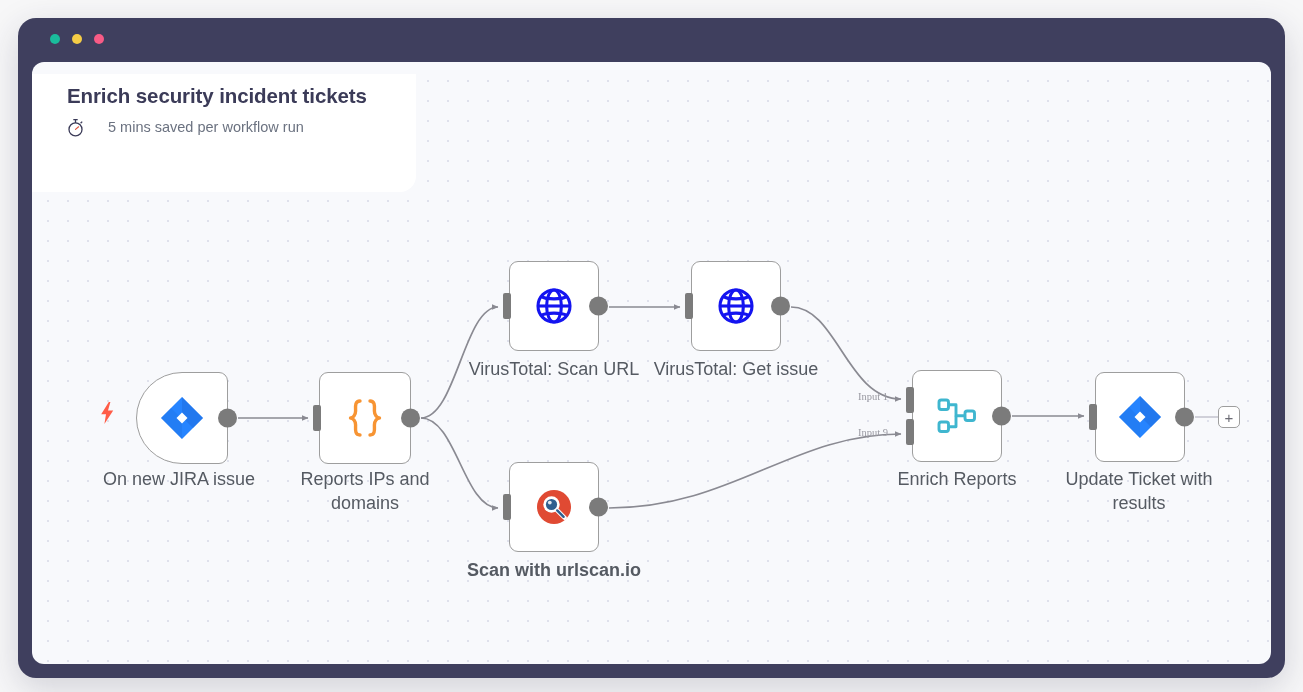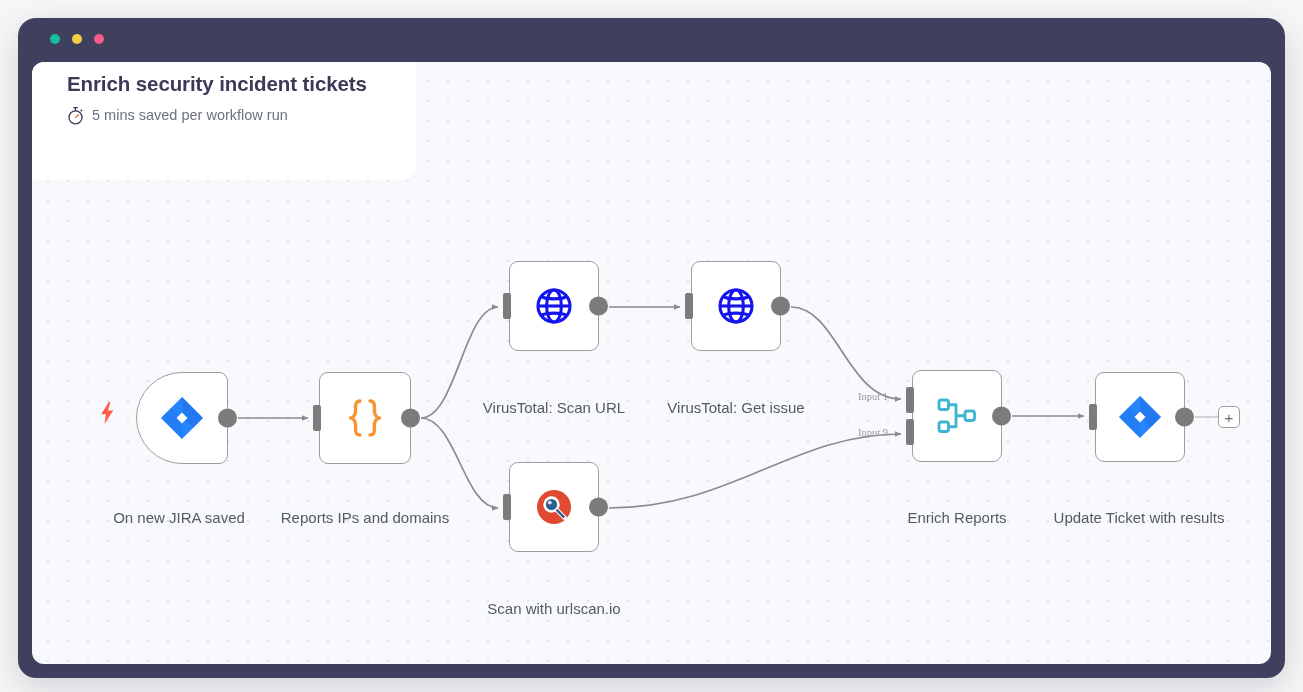--- a/index.html
+++ b/index.html
@@ -57,41 +57,41 @@
     background-size: 20px 20px;
     background-position: 6px 9px;
     border-radius: 12px;
     overflow: hidden;
   }
 
   
   #title-card {
     position: absolute;
     left: 0px;
-    top: 0px;
+    top: 12px;
     width: 384px;
     height: 118px;
     background: #ffffff;
     border-bottom-right-radius: 16px;
     box-sizing: border-box;
     padding: 10px 0 0 35px;
     z-index: 40;
   }
   #workflow-title {
     font-size: 20.5px;
     font-weight: bold;
     color: #3b3b58;
     letter-spacing: -0.1px;
     margin: 0 0 9px 0;
     line-height: 1.2;
   }
   #subtitle-row {
     display: flex;
     align-items: center;
-    gap: 8px;
+    gap: 24px;
   }
   #time-saved {
     font-size: 14.5px;
     color: #6b7280;
   }
 
   
   #graph {
     position: absolute;
     left: 0; top: 0;
@@ -110,26 +110,25 @@
     align-items: center;
     justify-content: center;
     z-index: 20;
   }
   .node.trigger {
     border-radius: 46px 9px 9px 46px;
   }
   .node-label {
     position: absolute;
     text-align: center;
-    font-size: 15px;
+    font-size: 18px;
     color: #555a62;
     line-height: 1.32;
     z-index: 20;
     pointer-events: none;
-    margin-top: 40px;
   }
   .port-in {
     position: absolute;
     left: -7px;
     top: 50%;
     transform: translateY(-50%);
     width: 8px;
     height: 26px;
     background: #7b7b7b;
     border-radius: 2px;
@@ -227,21 +226,21 @@
       <span>
         <svg class="icon-svg" width="44" height="44" viewBox="0 0 44 44">
           <path d="M22 1 L43 22 L22 43 L1 22 z" fill="#2684ff"></path>
           <path d="M22 1 L43 22 L33 32 L22 21 z" fill="#1f6fe0" opacity="0.55"></path>
           <path d="M22 43 L1 22 L11 12 L22 23 z" fill="#1f6fe0" opacity="0.35"></path>
           <path d="M22 16.5 L27.5 22 L22 27.5 L16.5 22 z" fill="#ffffff"></path>
         </svg>
       </span>
       <span class="port-out"></span>
     </div>
-    <div class="node-label" style="left:44px; top:406px; width:206px;">On new JIRA saved</div>
+    <div class="node-label" style="left:44px; top:406px; width:206px;">On new JIRA issue</div>
 
     <div class="node" style="left:287px; top:310px; width:92px; height:92px;">
       <span class="port-in"></span>
       <span>
         <svg class="icon-svg" width="46" height="46" viewBox="0 0 46 46">
           <g fill="none" stroke="#f79433" stroke-width="3.4" stroke-linecap="round" stroke-linejoin="round">
             <path d="M18 6 C12.5 6 13.6 12 13.6 16 C13.6 20 11 23 8.5 23
                      C11 23 13.6 26 13.6 30 C13.6 34 12.5 40 18 40"></path>
             <path d="M28 6 C33.5 6 32.4 12 32.4 16 C32.4 20 35 23 37.5 23
                      C35 23 32.4 26 32.4 30 C32.4 34 33.5 40 28 40"></path>
@@ -293,21 +292,21 @@
           <circle cx="22" cy="22" r="17" fill="#e04a33"></circle>
           <circle cx="19.5" cy="19.5" r="8.2" fill="#ffffff"></circle>
           <circle cx="19.5" cy="19.5" r="5.6" fill="#2f5f8f"></circle>
           <circle cx="17.8" cy="17.6" r="1.9" fill="#ffffff" opacity="0.85"></circle>
           <path d="M25.2 25.4 L32.6 32.8" stroke="#ffffff" stroke-width="4.4" stroke-linecap="round"></path>
           <path d="M25.2 25.4 L31.6 31.8" stroke="#2f5f8f" stroke-width="2.4" stroke-linecap="round"></path>
         </svg>
       </span>
       <span class="port-out"></span>
     </div>
-    <div class="node-label" style="left:432px; top:497px; width:180px;">Scan with urlscan.io</div>
+    <div class="node-label" style="left:432px; top:497px; width:180px;font-weight:bold;">Scan with urlscan.io</div>
 
     <span class="input-tag" style="left:826px; top:329px;">Input 1</span>
     <span class="input-tag" style="left:826px; top:365px;">Input 9</span>
 
     <div class="node" style="left:880px; top:308px; width:90px; height:92px;">
       <span class="port-in i1"></span>
       <span class="port-in i2"></span>
       <span>
         <svg class="icon-svg" width="46" height="46" viewBox="0 0 46 46">
           <g fill="none" stroke="#3fb6cf" stroke-width="2.9" stroke-linejoin="round">

